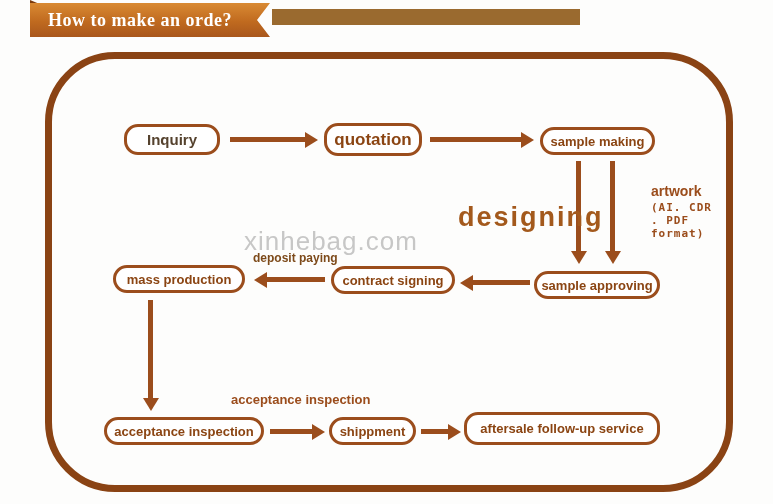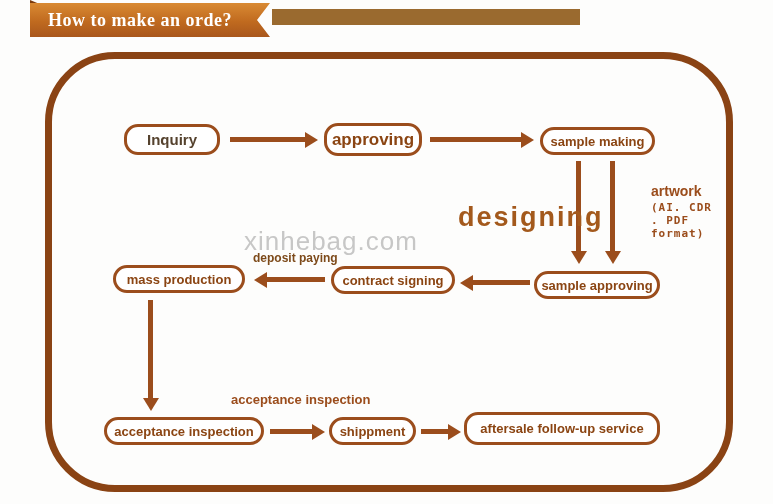--- a/index.html
+++ b/index.html
@@ -109,21 +109,21 @@
   <div class="title-bar"></div>
 
   <div class="frame"></div>
 
   <div class="watermark">xinhebag.com</div>
 
   <div class="node n-inquiry">
     <span>Inquiry</span>
   </div>
   <div class="node n-quotation">
-    <span>approving</span>
+    <span>quotation</span>
   </div>
   <div class="node n-sample-making">
     <span>sample making</span>
   </div>
   <div class="node n-sample-approving">
     <span>sample approving</span>
   </div>
   <div class="node n-contract-signing">
     <span>contract signing</span>
   </div>

